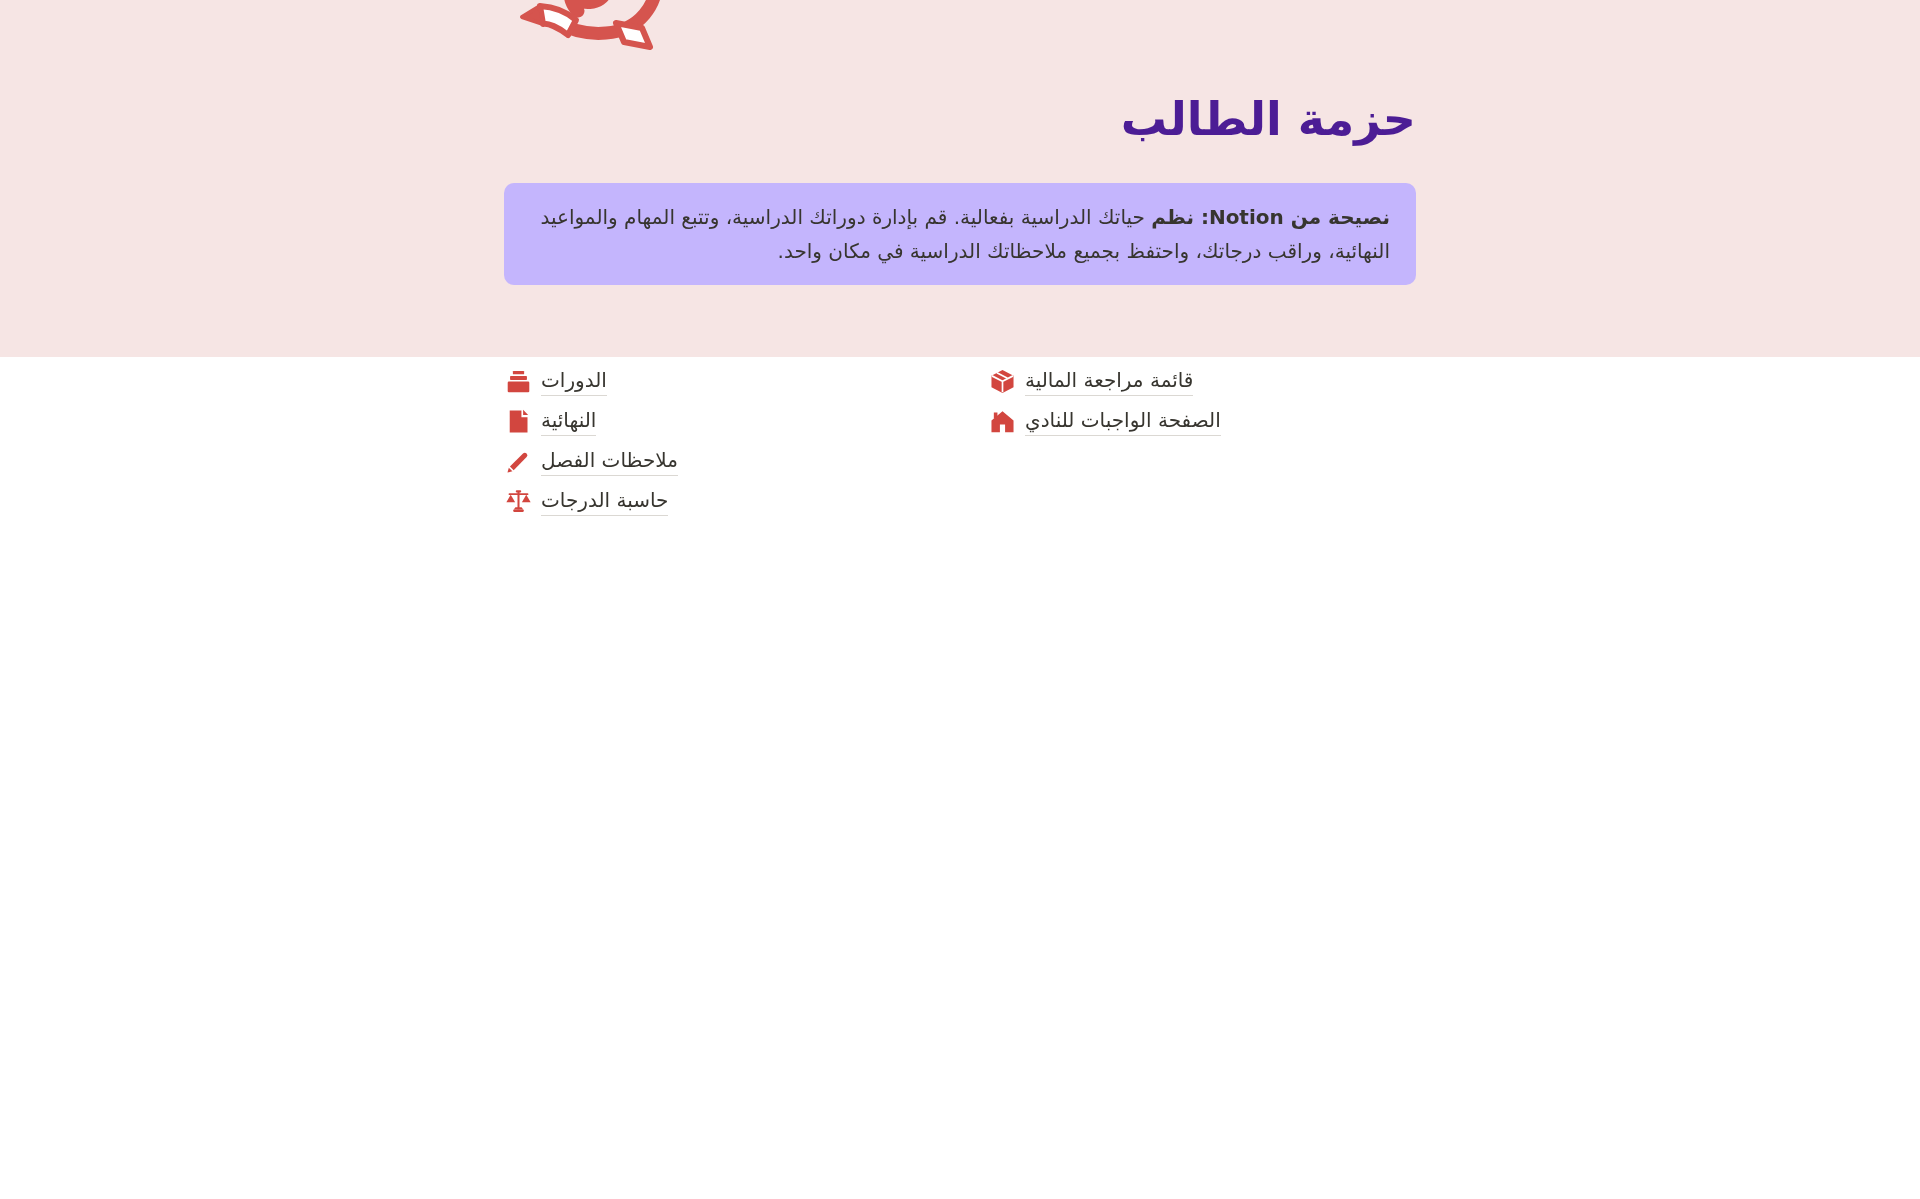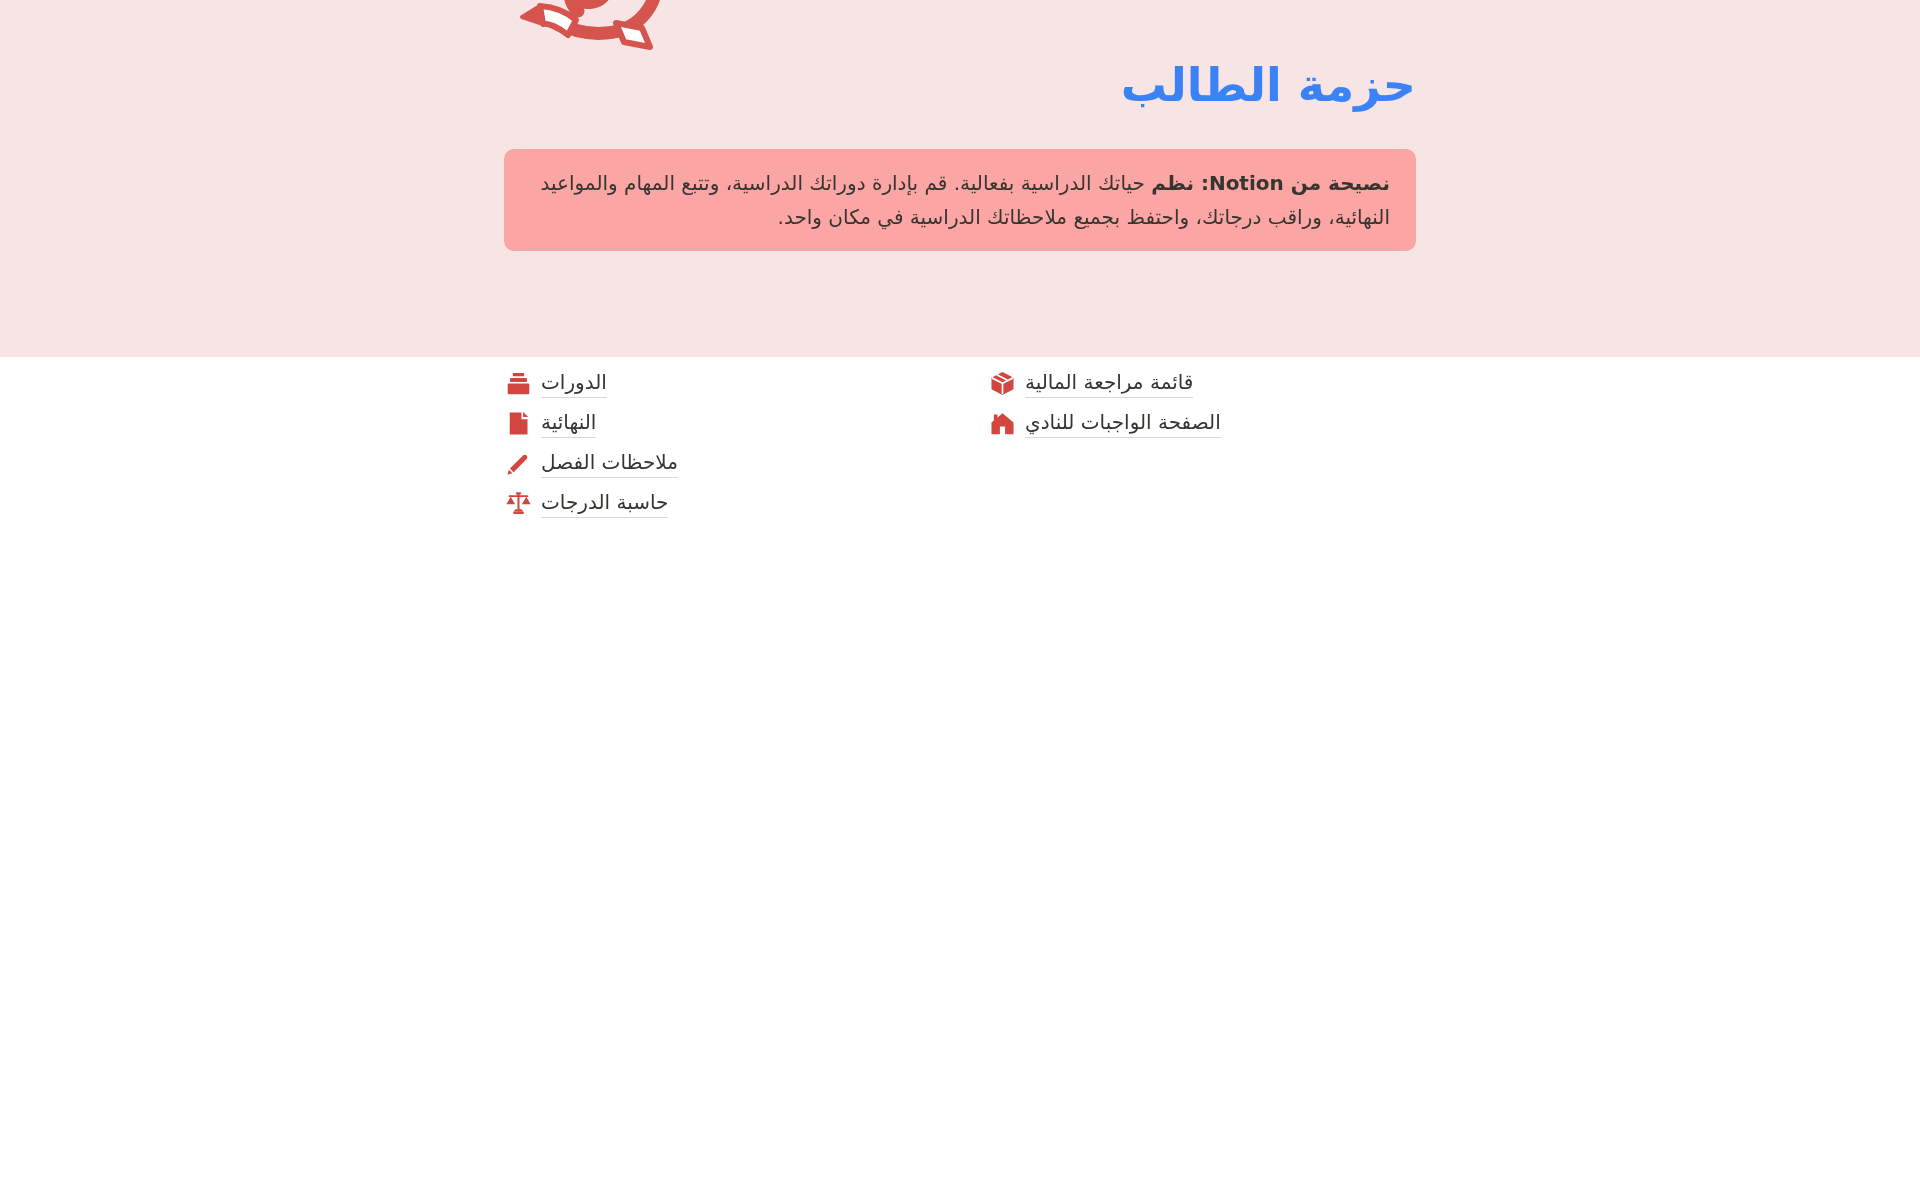--- a/index.html
+++ b/index.html
@@ -1,26 +1,26 @@
 <!DOCTYPE html>
 <html lang="ar"><head>
 <meta charset="utf-8">
 <style>
   * { margin:0; padding:0; box-sizing:border-box; }
   html,body { width:1920px; height:1199px; background:#ffffff; overflow:hidden;
     font-family:"DejaVu Sans","Liberation Sans",sans-serif; color:#37352f; }
   .cover { position:absolute; top:0; left:0; width:1920px; height:357px; background:#f6e5e4; }
   .content { position:relative; width:912px; margin:0 auto; }
   .page-icon { position:relative; margin-top:-77px; margin-left:12px; width:150px; height:135px; cursor:pointer; }
-  .page-title { font-size:46px; line-height:55px; font-weight:bold;
-    text-align:right; direction:rtl; color:#3b82f6; letter-spacing:0; }
-  .callout { margin-top:36px; background:#fca5a5; border-radius:10px; padding:17px 26px;
+  .page-title { margin-top:34px; font-size:46px; line-height:55px; font-weight:bold;
+    text-align:right; direction:rtl; color:#4c1d95; letter-spacing:0; }
+  .callout { margin-top:36px; background:#c4b5fd; border-radius:10px; padding:17px 26px;
     direction:rtl; text-align:right; font-size:20px; line-height:34px; color:#37352f; }
   .callout b { font-weight:bold; }
-  .columns { display:flex; gap:56px; margin-top:112px; }
+  .columns { display:flex; gap:56px; margin-top:76px; }
   .col { flex:1 1 0; }
   .link-row { display:flex; align-items:center; height:40px; gap:9px; cursor:pointer; }
   .link-row .li { width:28px; height:28px; flex:0 0 28px; display:flex; align-items:center; justify-content:center; }
   .link-row .li svg { width:27px; height:27px; display:block; }
   .link-label { font-size:20px; line-height:26px; direction:rtl; unicode-bidi:isolate;
     border-bottom:1.5px solid #dbd8d3; padding-bottom:2px; color:#37352f; }
   .doodle { display:block; }
 </style>
 </head>
 <body>

